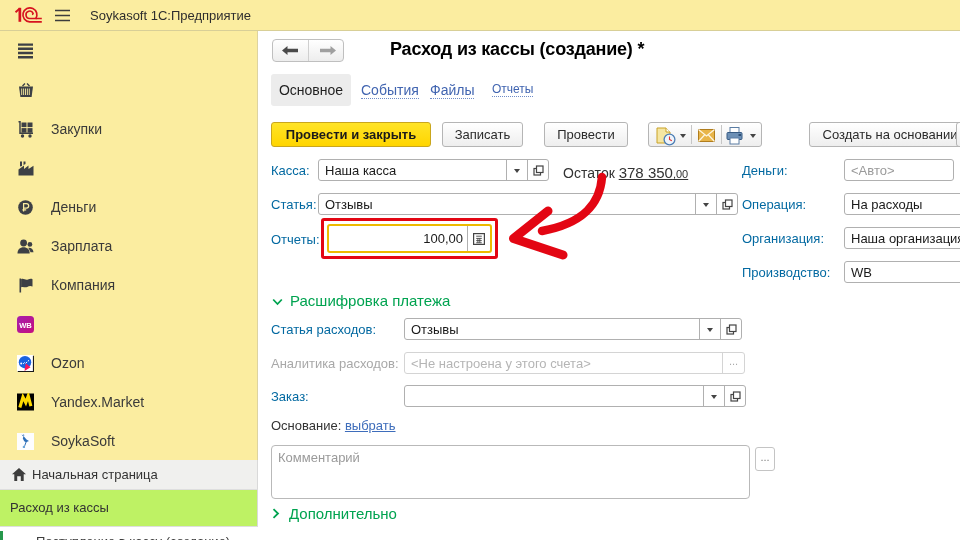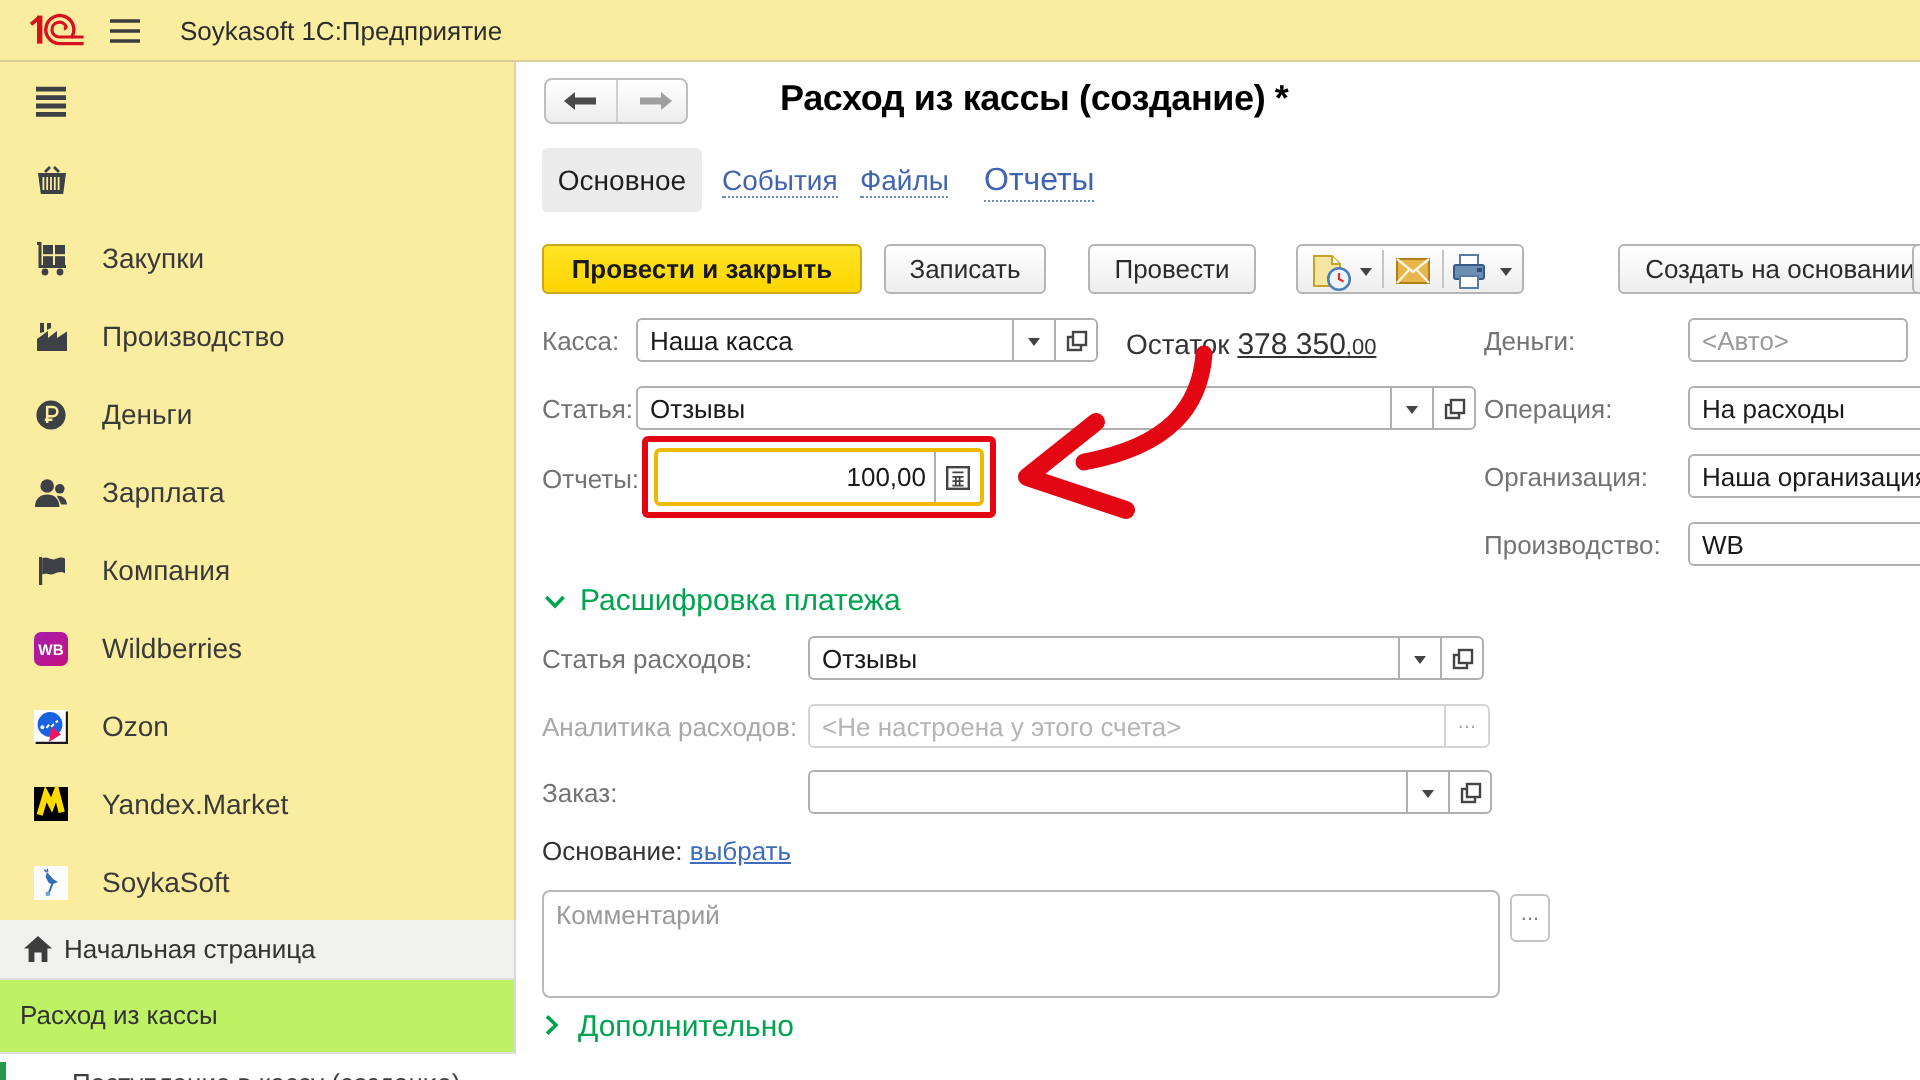--- a/index.html
+++ b/index.html
@@ -1,18 +1,18 @@
 <!DOCTYPE html>
 <html><head><meta charset="utf-8">
 <style>
 html,body{margin:0;padding:0}
 body{width:960px;height:540px;position:relative;overflow:hidden;background:#fff;
   font-family:"Liberation Sans",sans-serif;-webkit-font-smoothing:antialiased}
 .abs{position:absolute}
-.lbl{position:absolute;font-size:13px;color:#737373;white-space:nowrap;line-height:15px}
+.lbl{position:absolute;font-size:13px;color:#0369a1;white-space:nowrap;line-height:15px}
 .fld{position:absolute;box-sizing:border-box;height:22px;background:#fff;border:1px solid #b0b0b0;
   border-radius:3px;font-size:13px;color:#1a1a1a;display:flex;align-items:stretch;overflow:hidden}
 .fld .tx{flex:1;padding:0 6px;white-space:nowrap;display:flex;align-items:center;overflow:hidden}
 .fld .dd{width:20px;border-left:1px solid #b0b0b0;display:flex;align-items:center;justify-content:center}
 .fld .dd b{width:0;height:0;border:3.5px solid transparent;border-top:4.5px solid #444;margin-top:4px}
 .fld .op{width:20px;border-left:1px solid #b0b0b0;display:flex;align-items:center;justify-content:center}
 .ph{color:#9a9a9a}
 .btn{position:absolute;box-sizing:border-box;height:25px;border:1px solid #b5b5b5;border-radius:3px;
   background:linear-gradient(#ffffff,#eeeeee);font-size:13px;color:#2b2b2b;
   display:flex;align-items:center;justify-content:center;white-space:nowrap}
@@ -69,21 +69,20 @@
       </span>
       <span class="tt">Закупки</span>
     </div>
     <div class="mitem" style="top:148.5px">
       <span class="ic">
         <svg width="16" height="16" viewBox="0 0 16 16">
           <path d="M0.5 15.5 V9.5 L6 5.5 V9 L10.5 5.5 V9 L15.5 5.8 V15.5 Z" fill="#3d4045"></path>
           <path d="M2 6.5 V1.5 H4 V6 Z M5.5 5 V1.5 H7.5 V4 Z" fill="#3d4045"></path>
         </svg>
       </span>
-      <span class="tt">Производство</span>
     </div>
     <div class="mitem" style="top:187.5px">
       <span class="ic">
         <svg width="15" height="15" viewBox="0 0 15 15">
           <circle cx="7.5" cy="7.5" r="7.3" fill="#3d4045"></circle>
           <path d="M5.6 11.5 V3.5 H8.4 A2.3 2.3 0 0 1 8.4 8.1 H5.6 M4.4 9.9 H8.2" fill="none" stroke="#fbeda0" stroke-width="1.25"></path>
         </svg>
       </span>
       <span class="tt">Деньги</span>
     </div>
@@ -113,21 +112,20 @@
           <defs>
             <linearGradient id="wbg" x1="0" y1="0" x2="1" y2="1">
               <stop offset="0" stop-color="#a51fae"></stop>
               <stop offset="1" stop-color="#c50f7e"></stop>
             </linearGradient>
           </defs>
           <rect x="0" y="0" width="17" height="17" rx="3.5" fill="url(#wbg)"></rect>
           <text x="8.5" y="11.6" font-size="7.6" font-weight="bold" fill="#fff" text-anchor="middle" font-family="Liberation Sans">WB</text>
         </svg>
       </span>
-      <span class="tt">Wildberries</span>
     </div>
     <div class="mitem" style="top:343.5px">
       <span class="ic">
         <svg width="17" height="17" viewBox="0 0 17 17">
           <rect x="0" y="0" width="16.5" height="16.5" fill="#fff"></rect>
           <path d="M16.5 0.8 V16.5 H0.8" stroke="#1a1a1a" stroke-width="1.2" fill="none"></path>
           <circle cx="8" cy="7.2" r="6.2" fill="#1a62e0"></circle>
           <path d="M7.5 16 L13.5 12.2 L8.8 8.2 Z" fill="#f9145a"></path>
           <circle cx="4.2" cy="8.6" r="1" fill="#fff"></circle>
           <path d="M6.2 8.9 L7.6 7.4 M8.6 8.4 L10 7 M10.8 6.2 L12 5.4" stroke="#fff" stroke-width="1" fill="none"></path>
@@ -179,21 +177,21 @@
   </svg>
   <svg class="abs" style="left:46px;top:6px" width="17" height="9" viewBox="0 0 17 9">
     <path d="M17 4.5 L11.5 0 V2.8 H1 V6.2 H11.5 V9 Z" fill="#9f9f9f"></path>
   </svg>
 </div>
 <div class="abs" style="left:390px;top:39px;font-size:18px;font-weight:bold;color:#000;letter-spacing:-0.2px">Расход из кассы (создание) *</div>
 
 <div class="abs" style="left:271px;top:74px;width:80px;height:32px;background:#ececec;border-radius:3px;display:flex;align-items:center;justify-content:center;font-size:14px;color:#1f1f1f">Основное</div>
 <a class="dot abs" style="left:361px;top:82px;font-size:14px">События</a>
 <a class="dot abs" style="left:430px;top:82px;font-size:14px">Файлы</a>
-<a class="dot abs" style="left:492px;top:82px;font-size:16px">Отчеты</a>
+<a class="dot abs" style="left:492px;top:82px;font-size:12px">Отчеты</a>
 
 <div class="btn" style="left:271px;top:122px;width:160px;background:linear-gradient(#ffe427,#ffd500);border-color:#c9a61d;font-weight:bold;color:#1a1a1a">Провести и закрыть</div>
 <div class="btn" style="left:442px;top:122px;width:81px">Записать</div>
 <div class="btn" style="left:544px;top:122px;width:84px">Провести</div>
 
 <div class="btn" style="left:648px;top:122px;width:114px;padding:0">
   <div style="position:absolute;left:42px;top:2px;bottom:2px;width:1px;background:#c6c6c6"></div>
   <div style="position:absolute;left:72px;top:2px;bottom:2px;width:1px;background:#c6c6c6"></div>
   <svg class="abs" style="left:7px;top:4px" width="24" height="19" viewBox="0 0 24 19">
     <path d="M1 1 H10 L14 5 V16 H1 Z" fill="#f5e6a2" stroke="#c9a227" stroke-width="1"></path>

